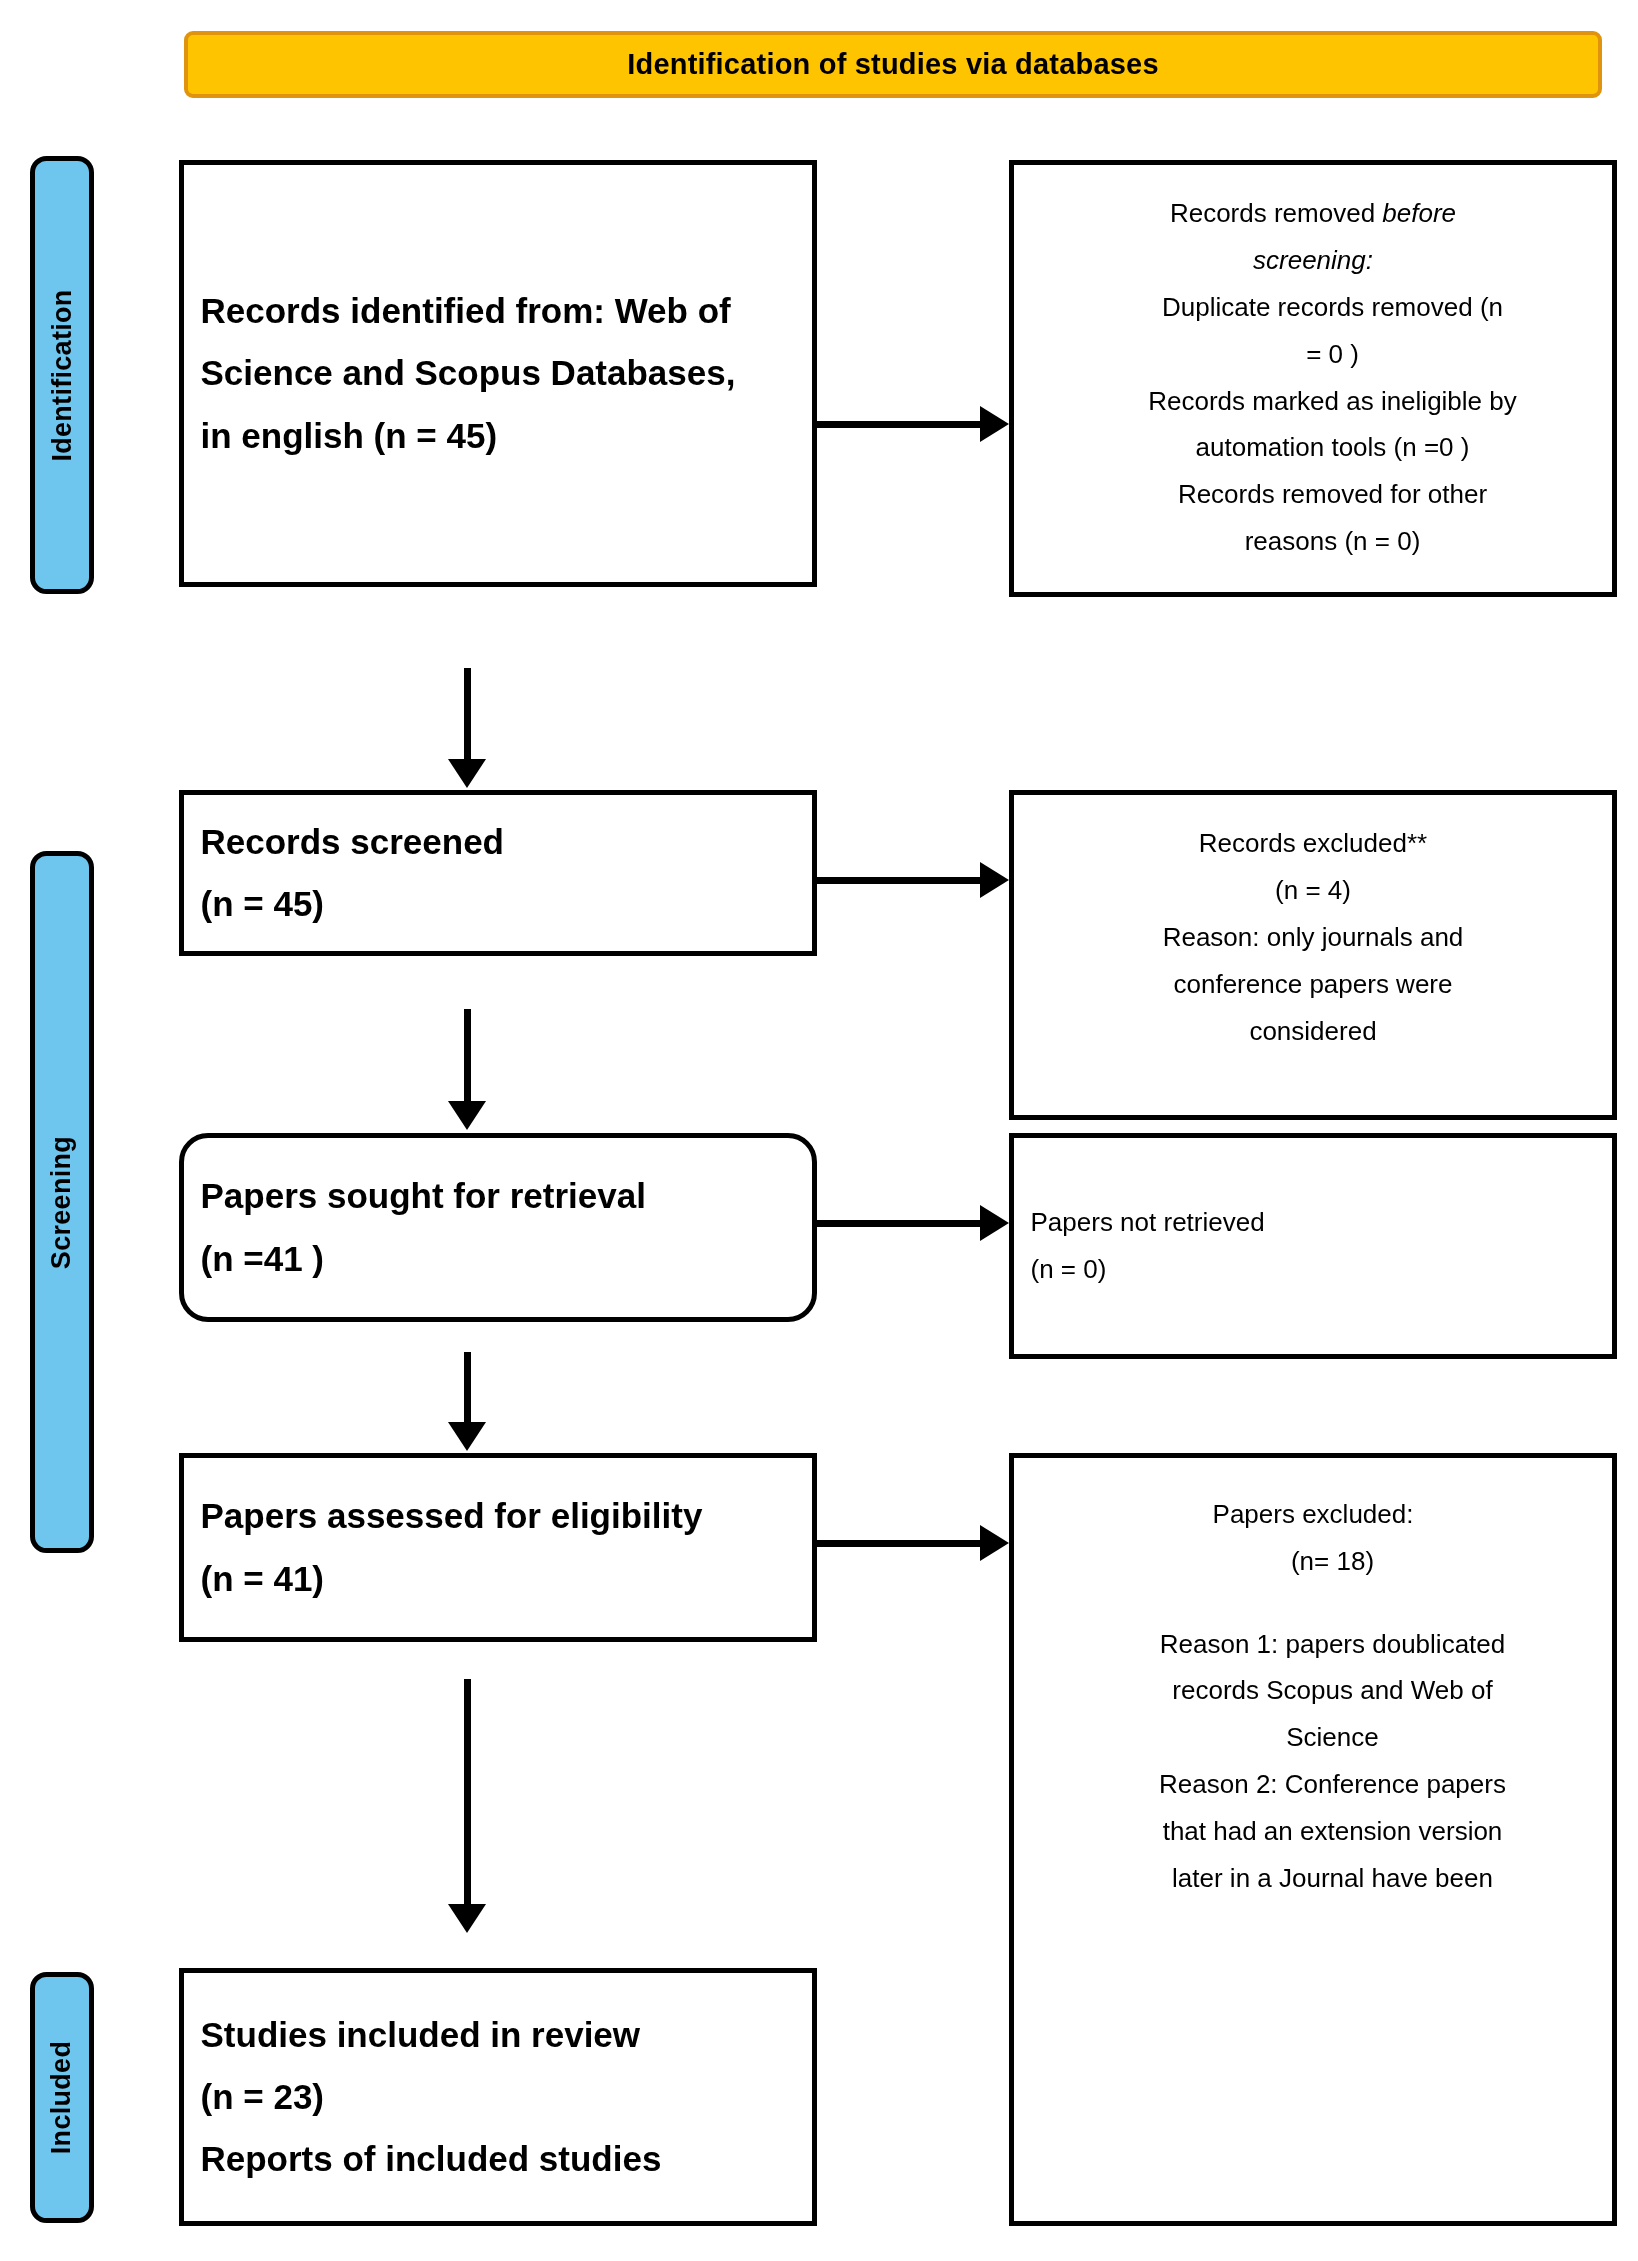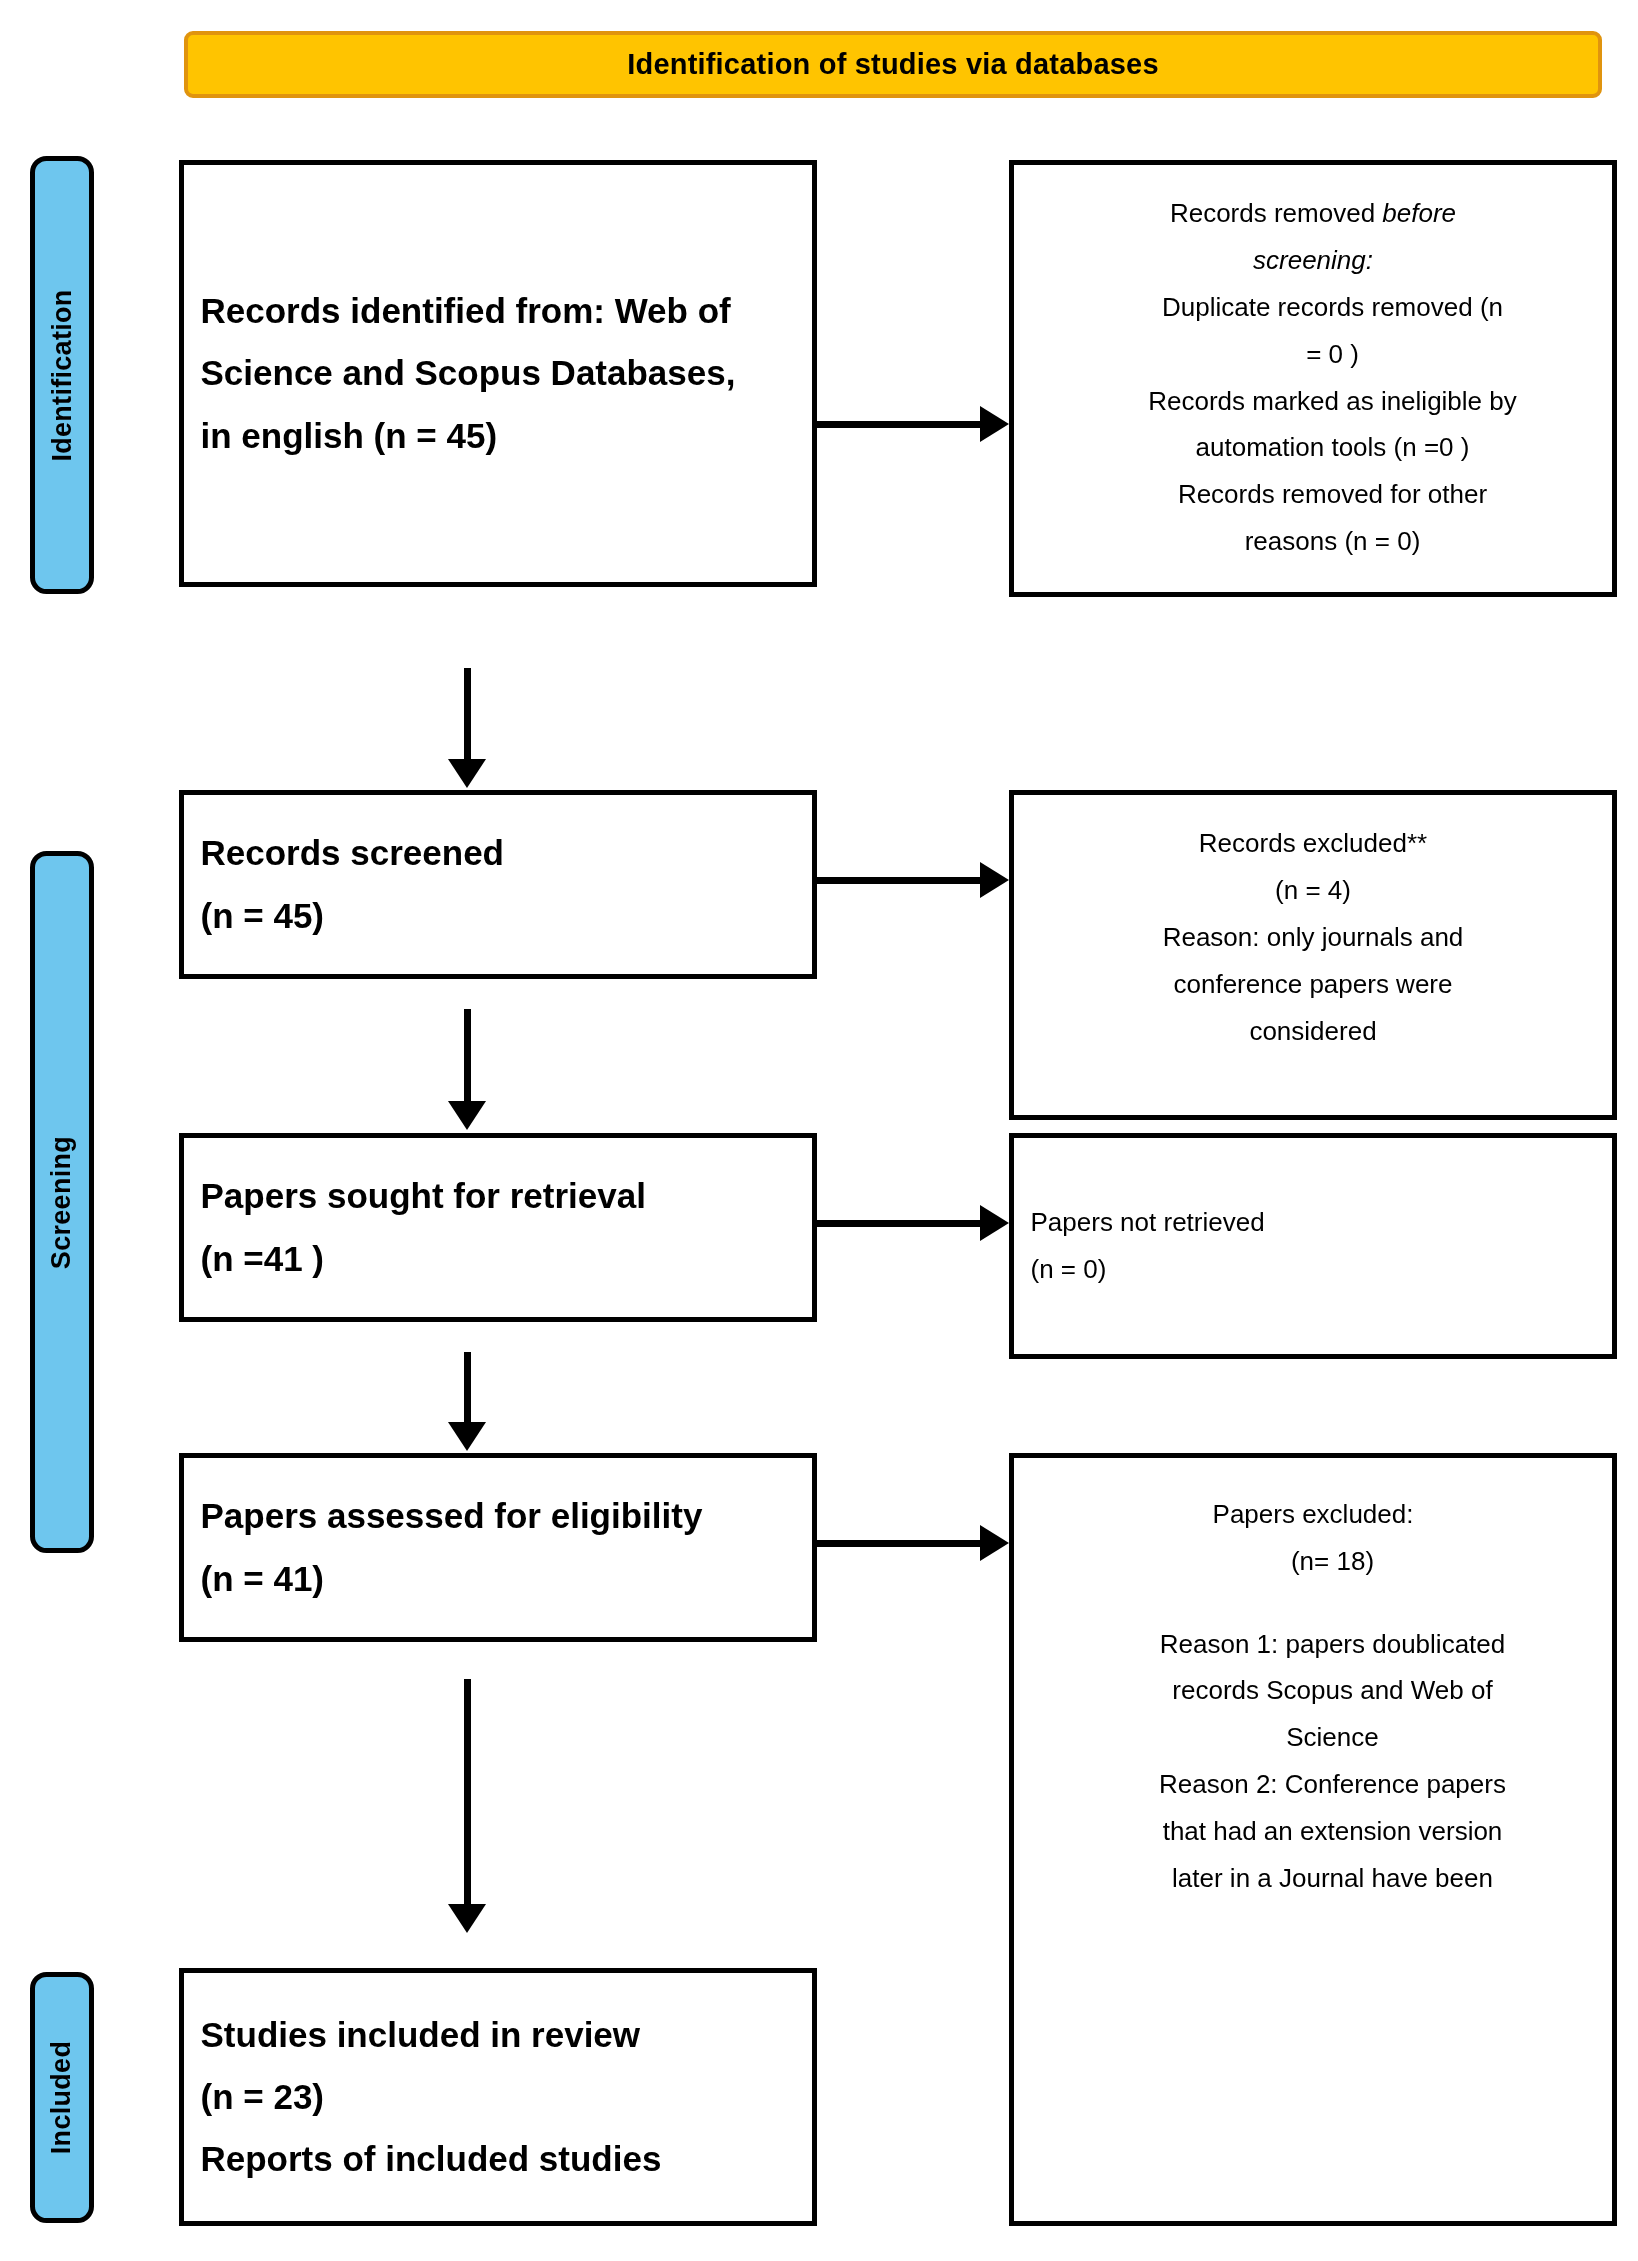--- a/index.html
+++ b/index.html
@@ -103,22 +103,22 @@
     text-indent: 39px;
   }
   .box-light p.indent2 {
     padding-left: 39px;
   }
   .box-light .ital { font-style: italic; }
   .box-light p.blankline { height: 36px; }
 
   
   #box-identified   { left: 179px; top: 160px;  width: 638px; height: 427px; }
-  #box-screened     { left: 179px; top: 790px; width: 638px; height: 189px; }
-  #box-sought       { left: 179px; top: 1133px; width: 638px; height: 189px; }
+  #box-screened     { left: 179px; top: 790px; width: 638px; height: 166px; }
+  #box-sought       { left: 179px; top: 1133px; width: 638px; height: 189px; border-radius: 29px; }
   #box-assessed     { left: 179px; top: 1453px; width: 638px; height: 189px; }
   #box-included     { left: 179px; top: 1968px; width: 638px; height: 258px; }
 
   
   #box-removed      { left: 1009px; top: 160px;  width: 608px; height: 437px; }
   #box-excluded-rec { left: 1009px; top: 790px; width: 608px; height: 330px; }
   #box-not-retr     { left: 1009px; top: 1133px; width: 608px; height: 226px; }
   #box-excluded-pap { left: 1009px; top: 1453px; width: 608px; height: 773px; }
 
   

